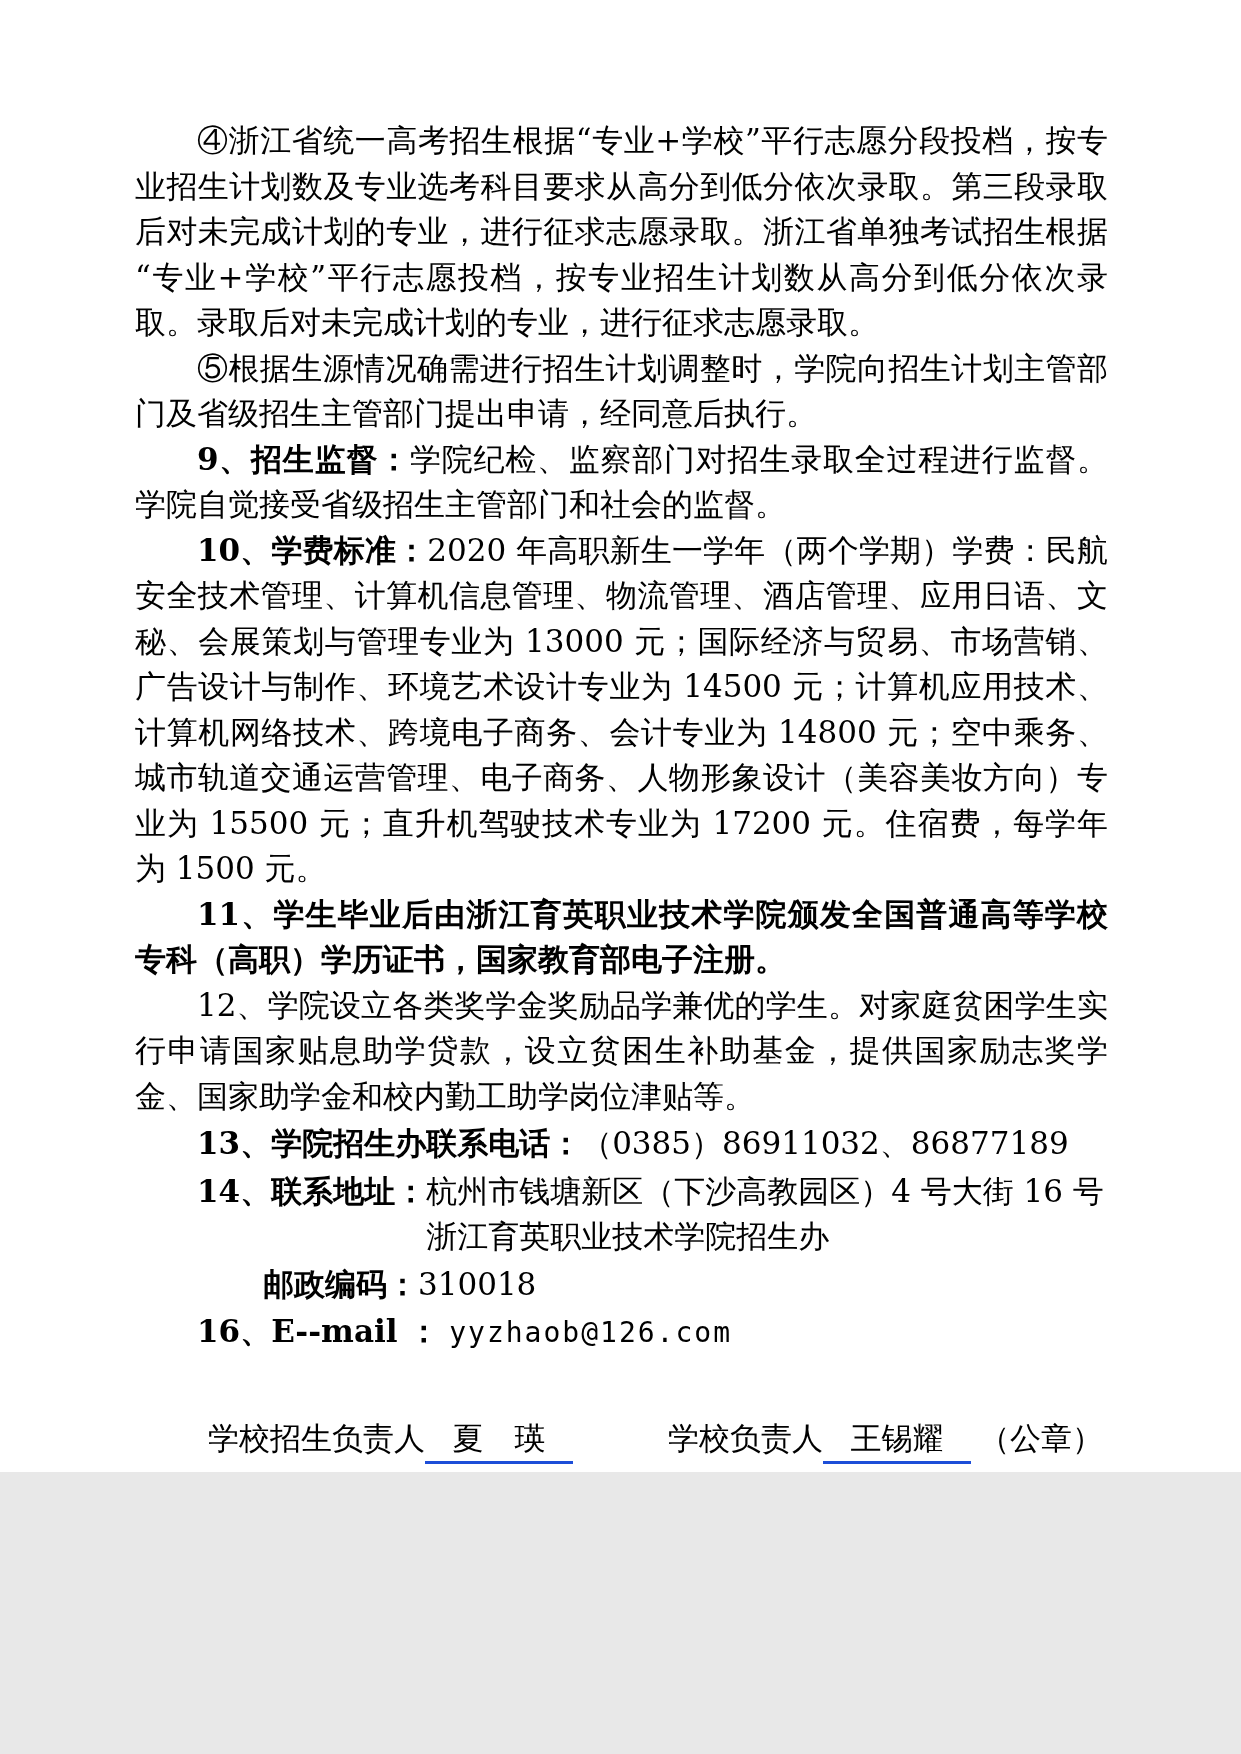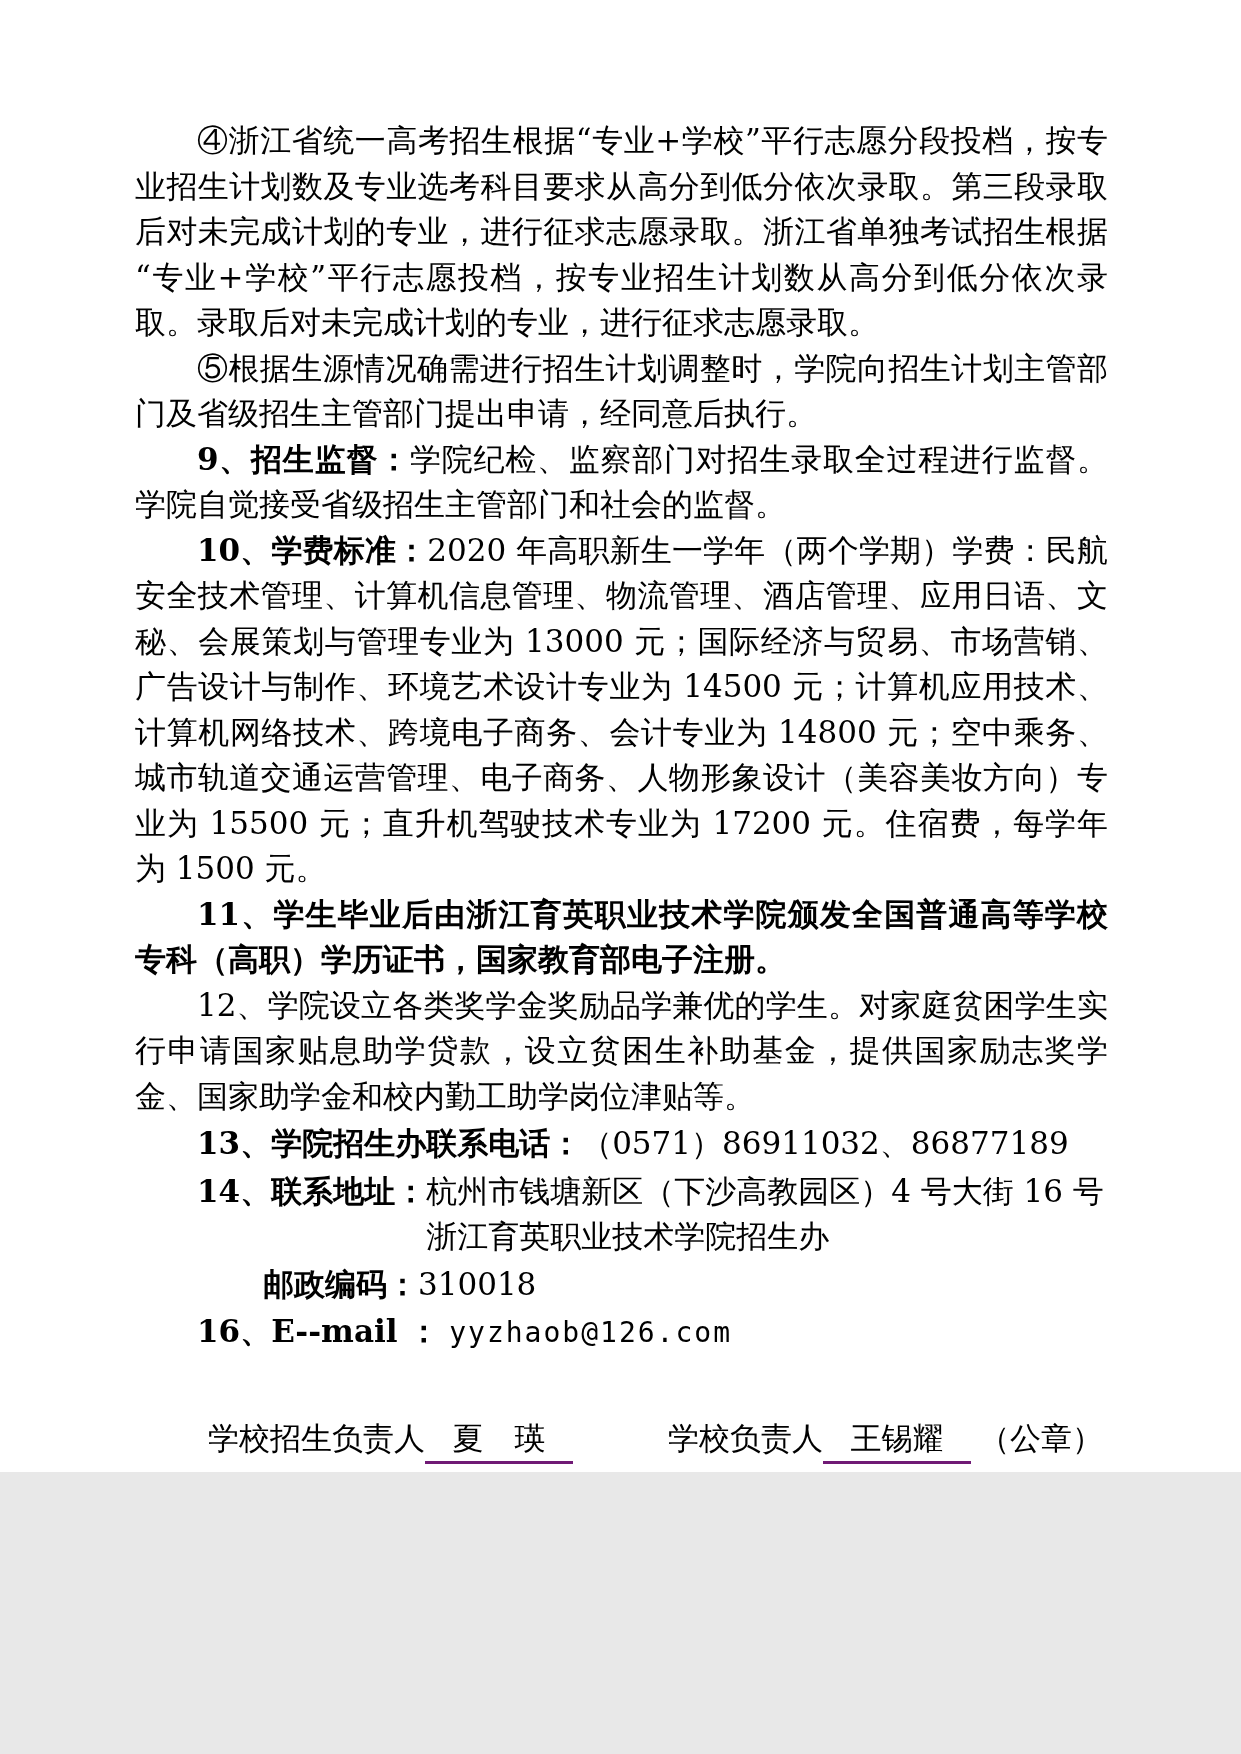--- a/index.html
+++ b/index.html
@@ -55,21 +55,21 @@
   .signature-row {
     margin-top: 60px;
     padding-left: 73px;
     text-align: left;
     text-indent: 0;
     white-space: nowrap;
   }
   .sig-underline {
     display: inline-block;
     min-width: 120px;
-    border-bottom: 3px solid #701a75;
+    border-bottom: 3px solid #1d4ed8;
     text-align: center;
     padding: 0 14px;
   }
   .sig-gap { display: inline-block; width: 95px; }
   .seal-note { margin-left: 8px; }
   .date-row {
     margin-top: 44px;
     padding-left: 600px;
     text-align: center;
     font-size: 26px;
@@ -96,21 +96,21 @@
     <p class="para"><span>⑤根据生源情况确需进行招生计划调整时，学院向招生计划主管部门及省级招生主管部门提出申请，经同意后执行。</span></p>
 
     <p class="para"><span class="b">9、招生监督：</span><span>学院纪检、监察部门对招生录取全过程进行监督。学院自觉接受省级招生主管部门和社会的监督。</span></p>
 
     <p class="para"><span class="b">10、学费标准：</span><span>2020 年高职新生一学年（两个学期）学费：民航安全技术管理、计算机信息管理、物流管理、酒店管理、应用日语、文秘、会展策划与管理专业为 13000 元；国际经济与贸易、市场营销、广告设计与制作、环境艺术设计专业为 14500 元；计算机应用技术、计算机网络技术、跨境电子商务、会计专业为 14800 元；空中乘务、城市轨道交通运营管理、电子商务、人物形象设计（美容美妆方向）专业为 15500 元；直升机驾驶技术专业为 17200 元。住宿费，每学年为 1500 元。</span></p>
 
     <p class="para b"><span>11、学生毕业后由浙江育英职业技术学院颁发全国普通高等学校专科（高职）学历证书，国家教育部电子注册。</span></p>
 
     <p class="para"><span>12、学院设立各类奖学金奖励品学兼优的学生。对家庭贫困学生实行申请国家贴息助学贷款，设立贫困生补助基金，提供国家励志奖学金、国家助学金和校内勤工助学岗位津贴等。</span></p>
 
-    <div class="contact-row"><span class="b">13、学院招生办联系电话：</span><span>（0571）86911032、86877189</span></div>
+    <div class="contact-row"><span class="b">13、学院招生办联系电话：</span><span>（0385）86911032、86877189</span></div>
 
     <div class="contact-row contact-flex">
       <span class="label b">14、联系地址：</span>
       <span>
         <div>杭州市钱塘新区（下沙高教园区）4 号大街 16 号</div>
         <div>浙江育英职业技术学院招生办</div>
       </span>
     </div>
 
     <div class="postcode-row"><span class="b">邮政编码：</span><span>310018</span></div>

